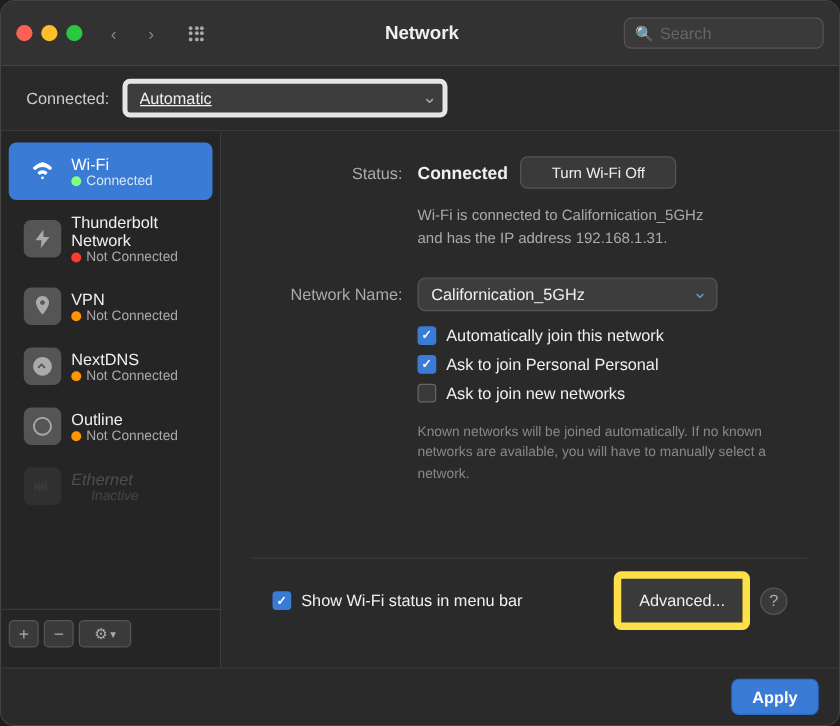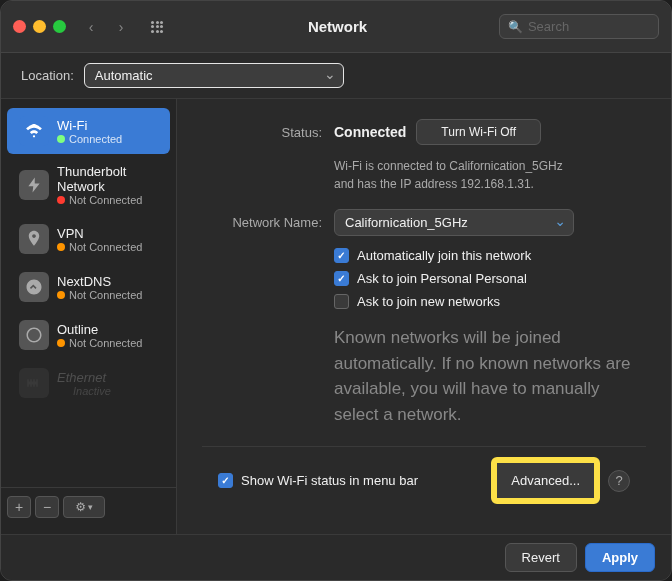--- a/index.html
+++ b/index.html
@@ -132,28 +132,29 @@
     }
 
     .location-select-wrapper {
       position: relative;
       display: inline-block;
     }
 
     .location-select-wrapper select {
       width: 260px;
       background: #3d3d3d;
-      border: 1px solid #e5e5e5;
+      border: 4px solid #e5e5e5;
       border-radius: 6px;
       color: #f0f0f0;
       padding: 4px 30px 4px 10px;
       font-size: 13px;
       outline: none;
       cursor: pointer;
       appearance: none;
+      text-decoration: underline;
       -webkit-appearance: none;
     }
 
     .location-select-wrapper::after {
       content: '⌄';
       position: absolute;
       right: 8px;
       top: 50%;
       transform: translateY(-60%);
       color: #aaa;
@@ -411,21 +412,21 @@
       font-size: 10px;
       font-weight: bold;
     }
 
     .checkbox-label {
       font-size: 13px;
       color: #f0f0f0;
     }
 
     .known-networks-note {
-      font-size: 17px;
+      font-size: 11px;
       color: #888;
       margin-left: 132px;
       margin-bottom: 16px;
       line-height: 1.5;
       max-width: 380px;
     }
 
     
     .bottom-bar {
       background: #2a2a2a;
@@ -552,21 +553,21 @@
       </div>
     </button>
     <div class="window-title">Network</div>
     <div class="search-box">
       <span class="search-icon">🔍</span>
       <input class="search-input" type="text" placeholder="Search" style="">
     </div>
   </div>
 
   <div class="location-bar">
-    <span class="location-label">Location:</span>
+    <span class="location-label">Connected:</span>
     <div class="location-select-wrapper">
       <select>
         <option>Automatic</option>
         <option>Edit Locations...</option>
       </select>
     </div>
   </div>
 
   <div class="main-content">
 
@@ -731,16 +732,15 @@
         </div>
         <div class="bottom-buttons">
           <button class="advanced-btn">Advanced...</button>
           <button class="help-btn">?</button>
         </div>
       </div>
     </div>
   </div>
 
   <div class="action-buttons-bar">
-    <button class="revert-btn">Revert</button>
     <button class="apply-btn">Apply</button>
   </div>
 </div>
 
 </body></html>

